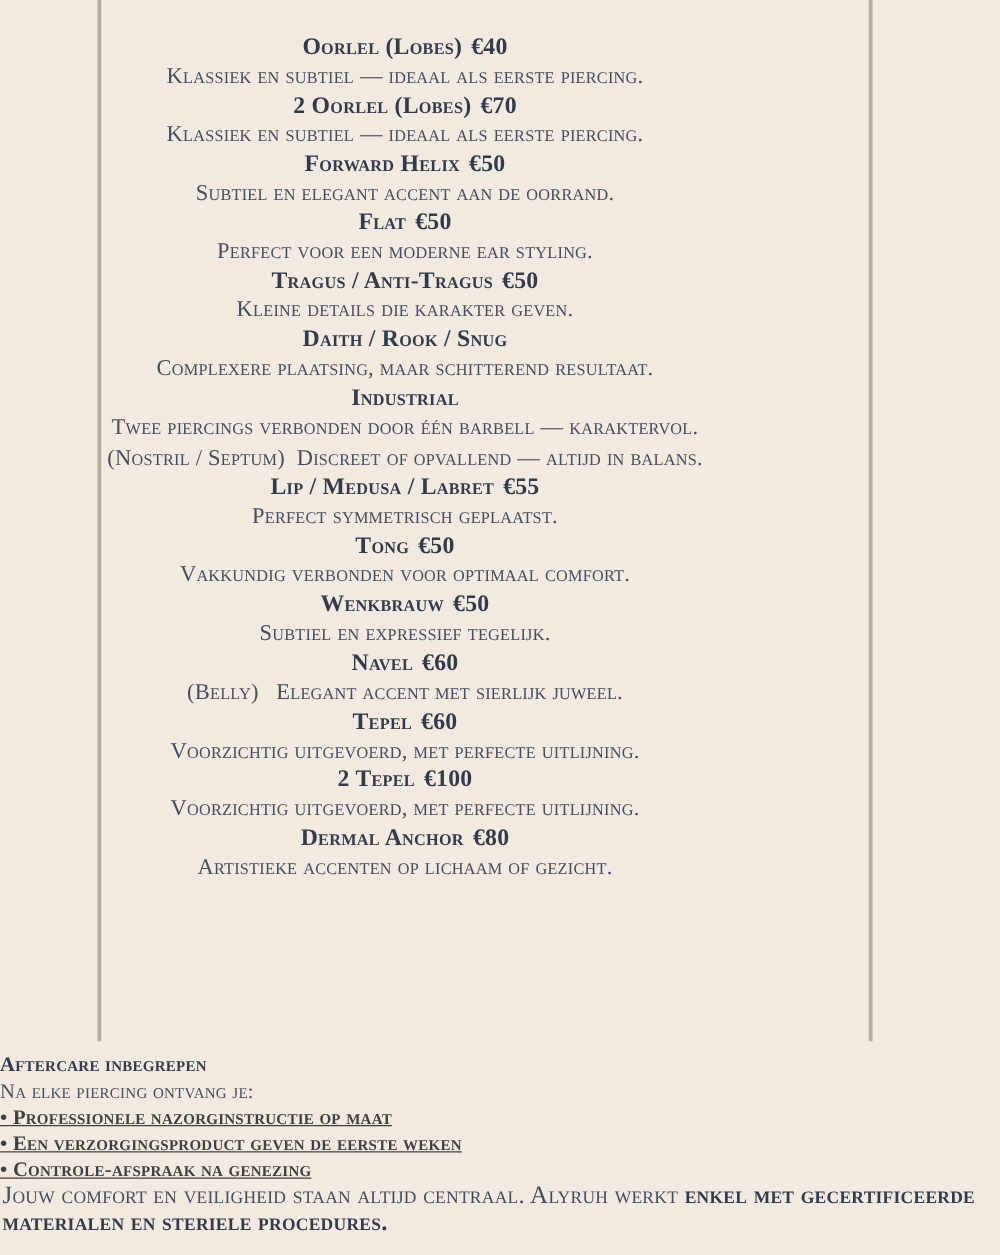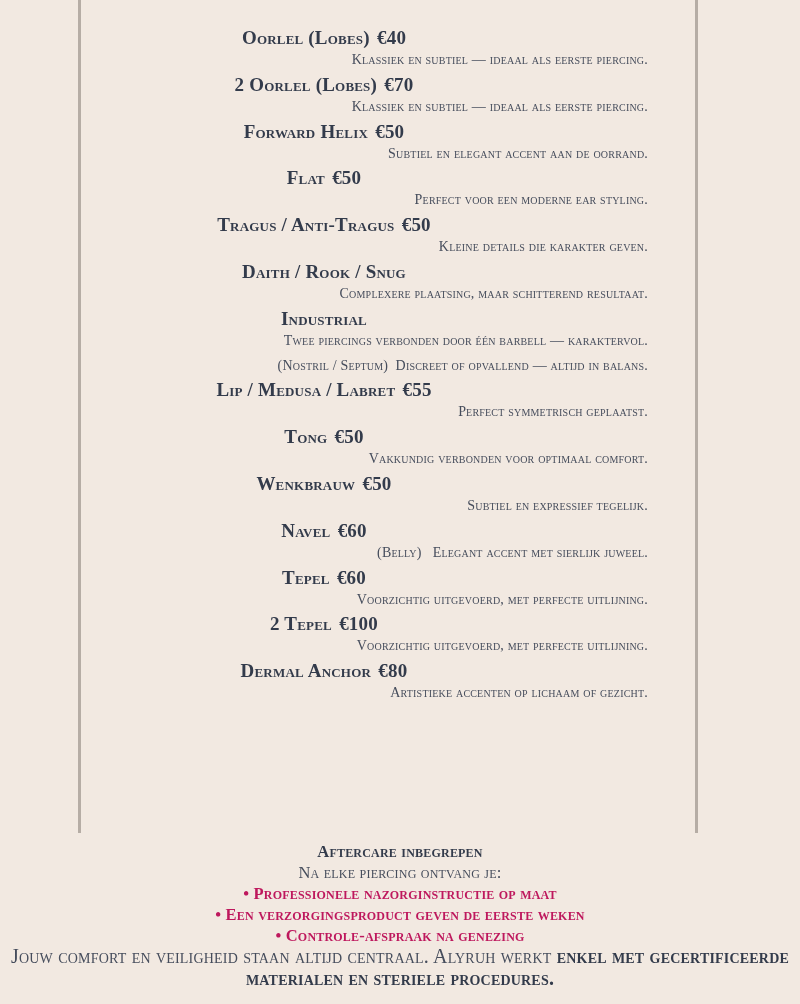--- a/index.html
+++ b/index.html
@@ -35,34 +35,33 @@
     font-size:19px;
     line-height:22px;
     color:#333b4b;
     white-space:pre-wrap;
     letter-spacing:0.2px;
   }
   .item-price:not(:empty) { margin-left:0.38em; }
   .item-desc {
     font-variant:small-caps;
     font-weight:normal;
-    font-size:14px;
+    font-size:18px;
     line-height:22px;
     color:#464d5c;
     white-space:pre-wrap;
     letter-spacing:0.2px;
-    text-align:right;
   }
 
   .aftercare {
     position:absolute;
     top:841px;
     left:0;
     width:800px;
-    text-align:center;
+    text-align:left;
   }
   .aftercare-title {
     font-variant:small-caps;
     font-weight:bold;
     font-size:16.5px;
     line-height:21px;
     color:#333b4b;
     letter-spacing:0.2px;
   }
   .aftercare-intro {
@@ -70,22 +69,23 @@
     font-size:16.5px;
     line-height:21px;
     color:#464d5c;
     letter-spacing:0.2px;
   }
   .aftercare-bullet {
     font-variant:small-caps;
     font-weight:bold;
     font-size:16.5px;
     line-height:21px;
-    color:#be185d;
+    color:#404040;
     letter-spacing:0.2px;
+    text-decoration:underline;
   }
   .aftercare-footer {
     font-variant:small-caps;
     font-size:20px;
     line-height:21.5px;
     color:#464d5c;
     padding:0 2px;
     letter-spacing:0.2px;
   }
   .aftercare-footer .bold { font-weight:bold; color:#333b4b; }

